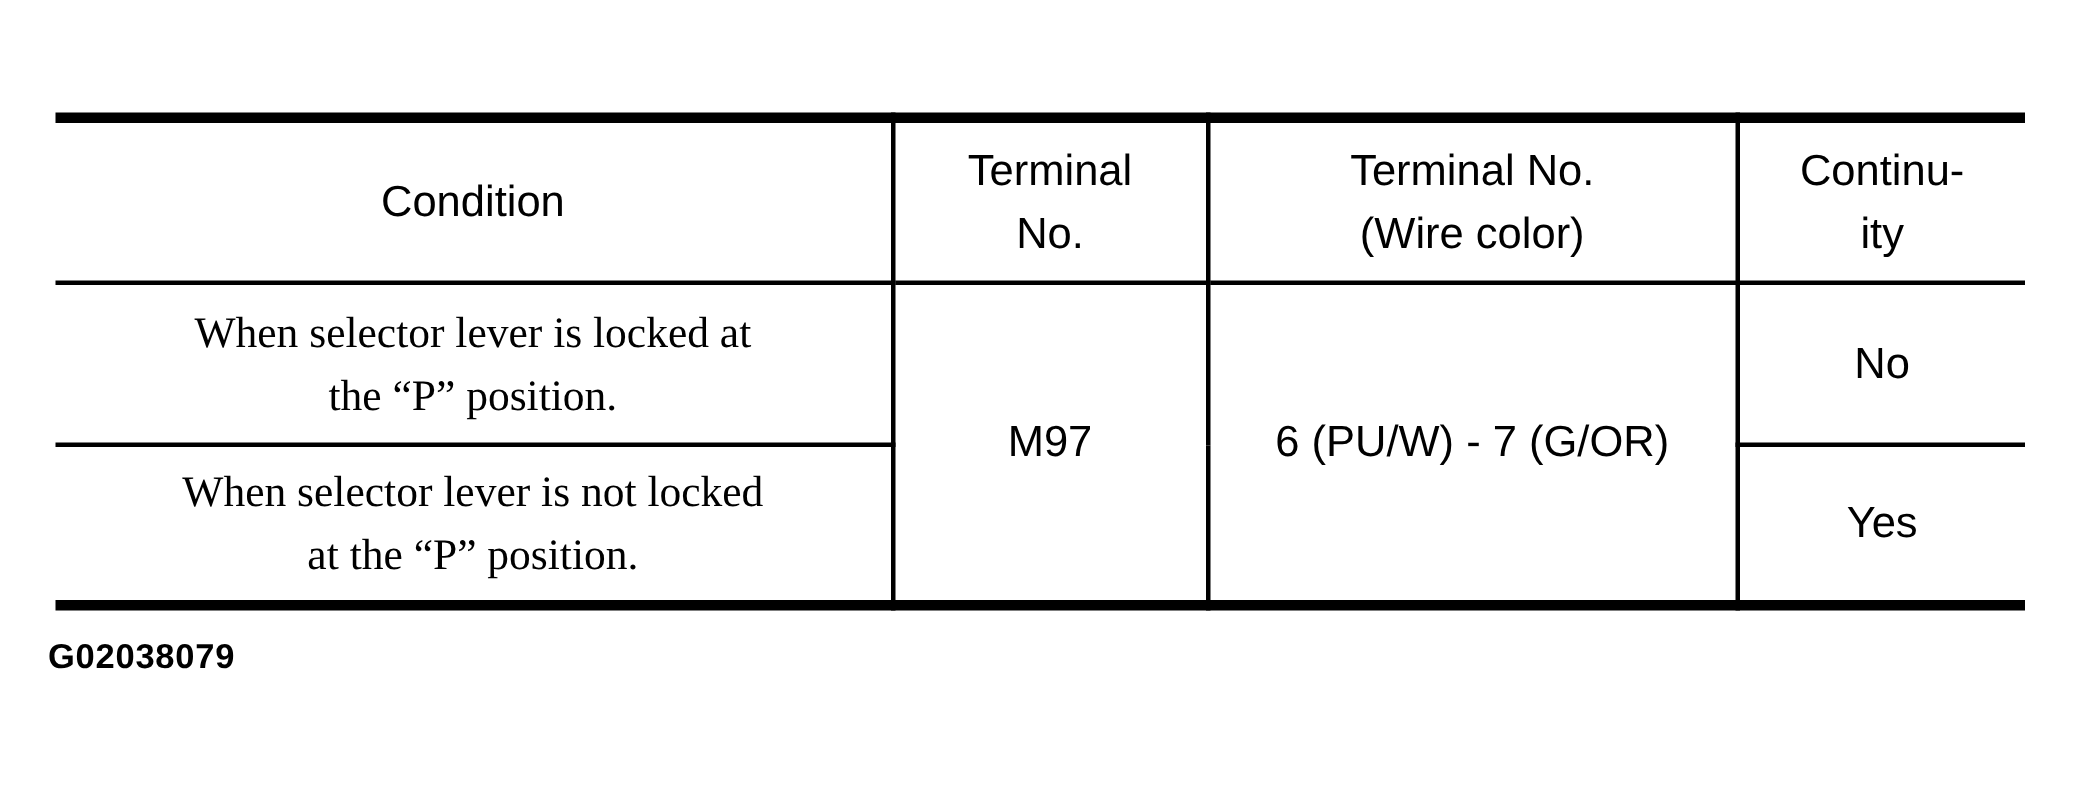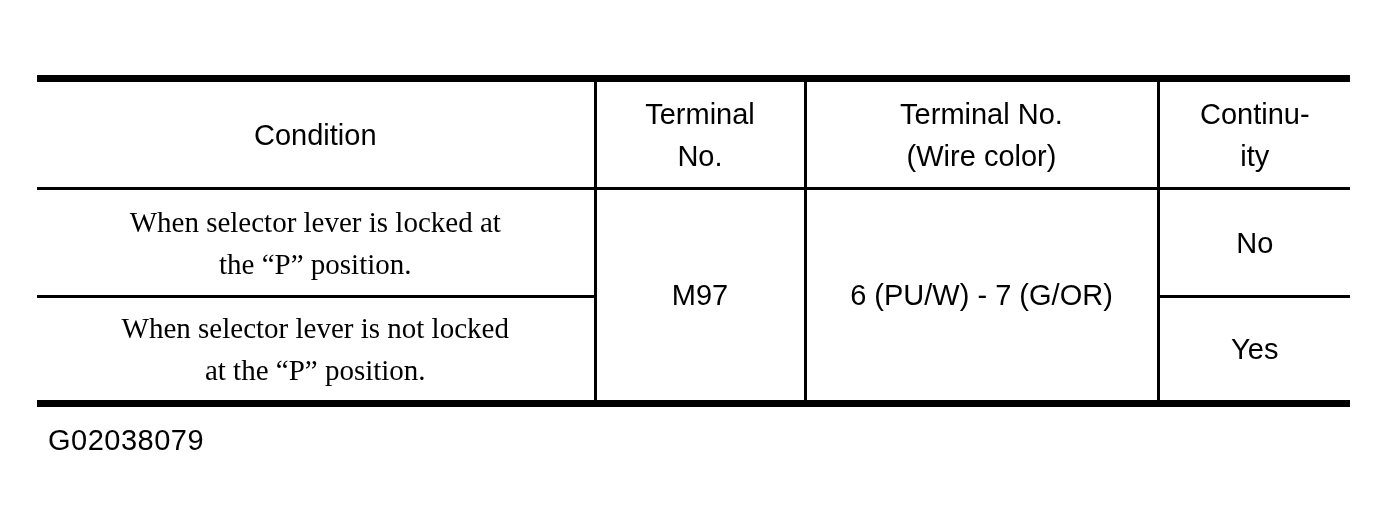--- a/index.html
+++ b/index.html
@@ -51,24 +51,24 @@
   tr.data-row-2 { height: 107px; }
 
   td.condition-cell {
     text-align: left;
     padding-left: 24px;
     padding-right: 8px;
     font-family: Liberation Serif, serif;
   }
   .figure-id {
     position: absolute;
-    left: 48px;
+    left: 32px;
     top: 424px;
-    font-size: 29px;
-    font-weight: normal;
+    font-size: 23px;
+    font-weight: bold;
     letter-spacing: 0.5px;
   }
 </style>
 </head>
 <body>
 
 <div class="page">
 
   <table class="spec-table">
     <colgroup>

